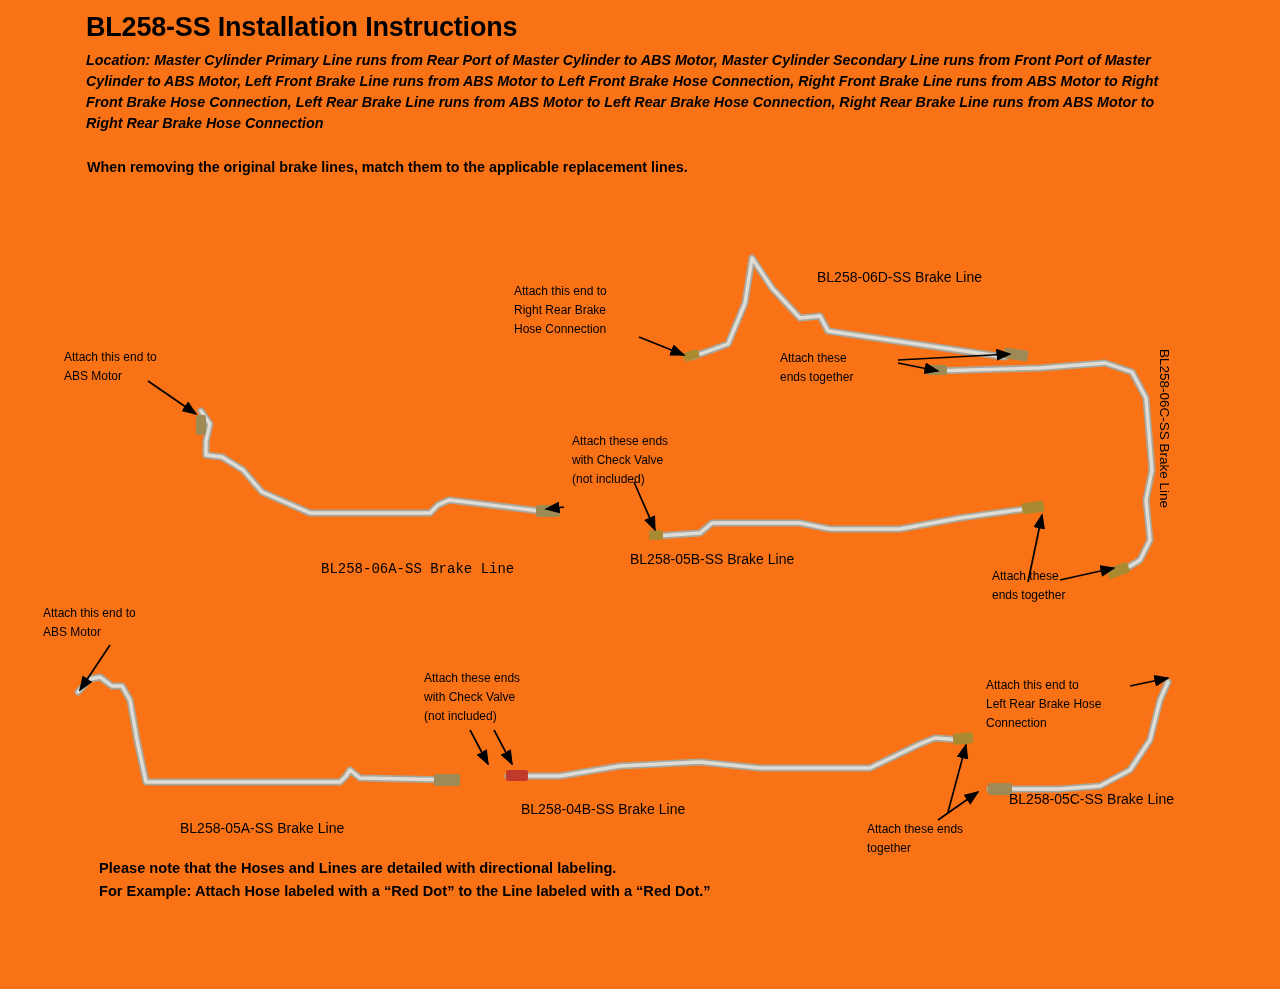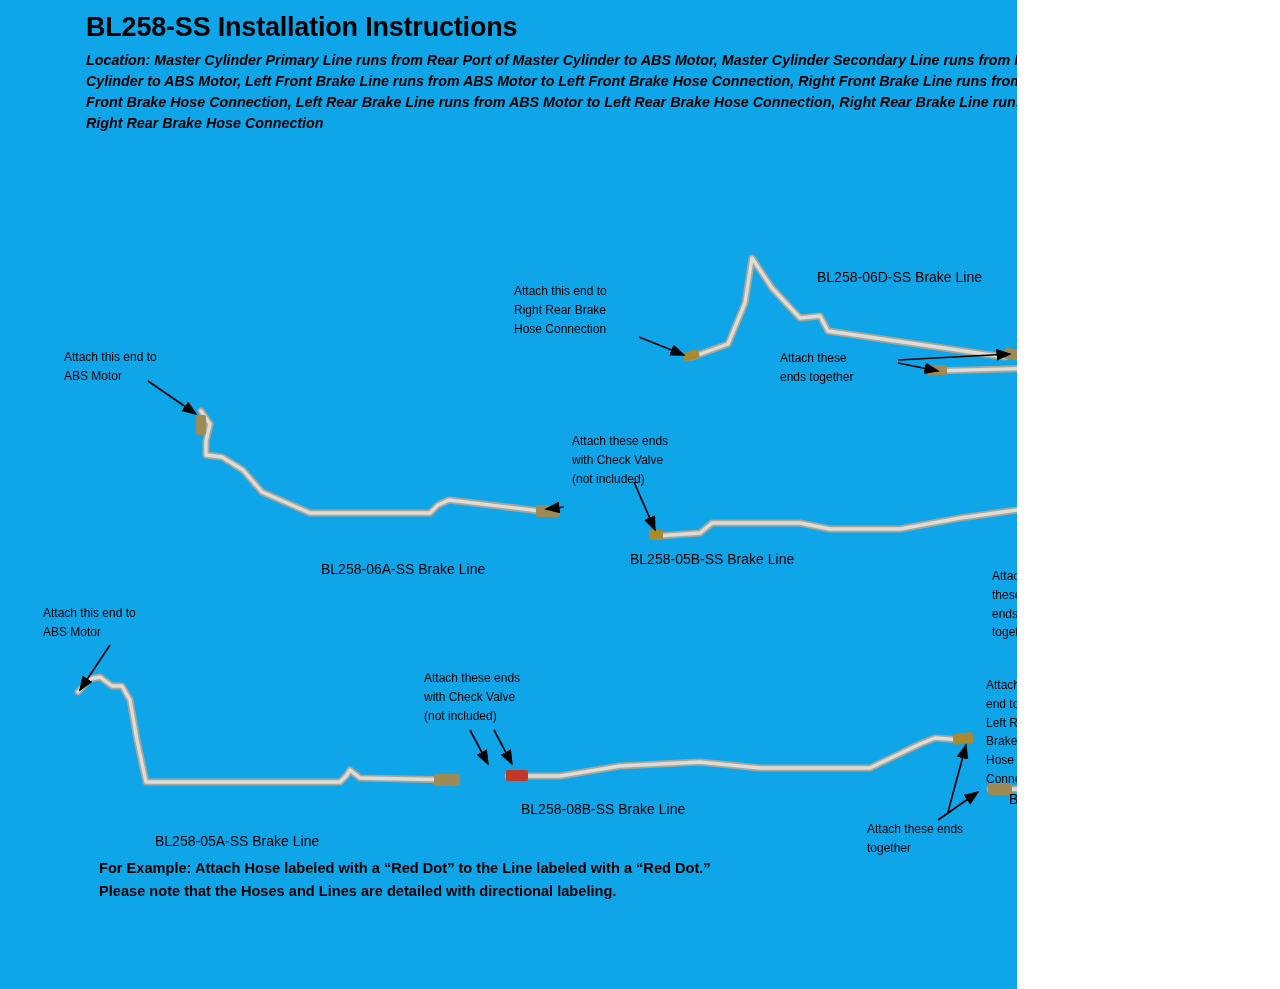--- a/index.html
+++ b/index.html
@@ -6,24 +6,24 @@
     margin: 0;
     padding: 0;
     background: #ffffff;
   }
   body {
     font-family: "Liberation Sans", sans-serif;
     color: #000000;
   }
   #page {
     position: relative;
-    width: 1017px;
+    width: 1280px;
     height: 989px;
     overflow: hidden;
-    background: #0ea5e9;
+    background: #f97316;
   }
   .title {
     position: absolute;
     left: 86px;
     top: 12px;
     font-size: 27px;
     font-weight: bold;
     letter-spacing: -0.2px;
     white-space: nowrap;
   }
@@ -87,20 +87,21 @@
 </style>
 </head>
 <body>
 
 <div id="page">
 
   <div class="title">BL258-SS Installation Instructions</div>
 
   <div class="location-block">Location: Master Cylinder Primary Line runs from Rear Port of Master Cylinder to ABS Motor, Master Cylinder Secondary Line runs from Front Port of Master Cylinder to ABS Motor, Left Front Brake Line runs from ABS Motor to Left Front Brake Hose Connection, Right Front Brake Line runs from ABS Motor to Right Front Brake Hose Connection, Left Rear Brake Line runs from ABS Motor to Left Rear Brake Hose Connection, Right Rear Brake Line runs from ABS Motor to Right Rear Brake Hose Connection</div>
 
+  <div class="match-note">When removing the original brake lines, match them to the applicable replacement lines.</div>
 
   <svg class="diagram" viewBox="0 0 1280 989">
     <defs>
       <marker id="arrowhead" markerWidth="9" markerHeight="7" refX="8" refY="3.5" orient="auto">
         <polygon points="0 0, 9 3.5, 0 7" fill="#000"></polygon>
       </marker>
     </defs>
 
     <g>
       <path d="M692,357 L728,344 L745,303 L752,258 L772,288 L800,318 L820,316 L828,331 L1005,357" fill="none" stroke="#a9a69c" stroke-width="7" stroke-linejoin="round" stroke-linecap="round"></path>
@@ -185,24 +186,24 @@
 with Check Valve
 (not included)</div>
   <div class="anno" style="left:986px; top:676px;">Attach this end to
 Left Rear Brake Hose
 Connection</div>
   <div class="anno" style="left:867px; top:820px;">Attach these ends
 together</div>
 
   <div class="part-label" style="left:817px; top:269px;">BL258-06D-SS Brake Line</div>
   <div class="vert-label" style="left:1172px; top:349px;">BL258-06C-SS Brake Line</div>
-  <div class="part-label" style="left:321px; top:561px;">BL258-06A-SS Brake Line</div>
+  <div class="part-label" style="left:321px; top:561px;font-family:Liberation Mono, monospace;">BL258-06A-SS Brake Line</div>
   <div class="part-label" style="left:630px; top:551px;">BL258-05B-SS Brake Line</div>
-  <div class="part-label" style="left:155px; top:820px;margin-top:13px;">BL258-05A-SS Brake Line</div>
-  <div class="part-label" style="left:521px; top:801px;">BL258-08B-SS Brake Line</div>
+  <div class="part-label" style="left:180px; top:820px;">BL258-05A-SS Brake Line</div>
+  <div class="part-label" style="left:521px; top:801px;">BL258-04B-SS Brake Line</div>
   <div class="part-label" style="left:1009px; top:791px;">BL258-05C-SS Brake Line</div>
 
   <div class="footer-note">
+    <div>Please note that the Hoses and Lines are detailed with directional labeling.</div>
     <div>For Example: Attach Hose labeled with a “Red Dot” to the Line labeled with a “Red Dot.”</div>
-    <div>Please note that the Hoses and Lines are detailed with directional labeling.</div>
   </div>
 
 </div>
 
 </body></html>

